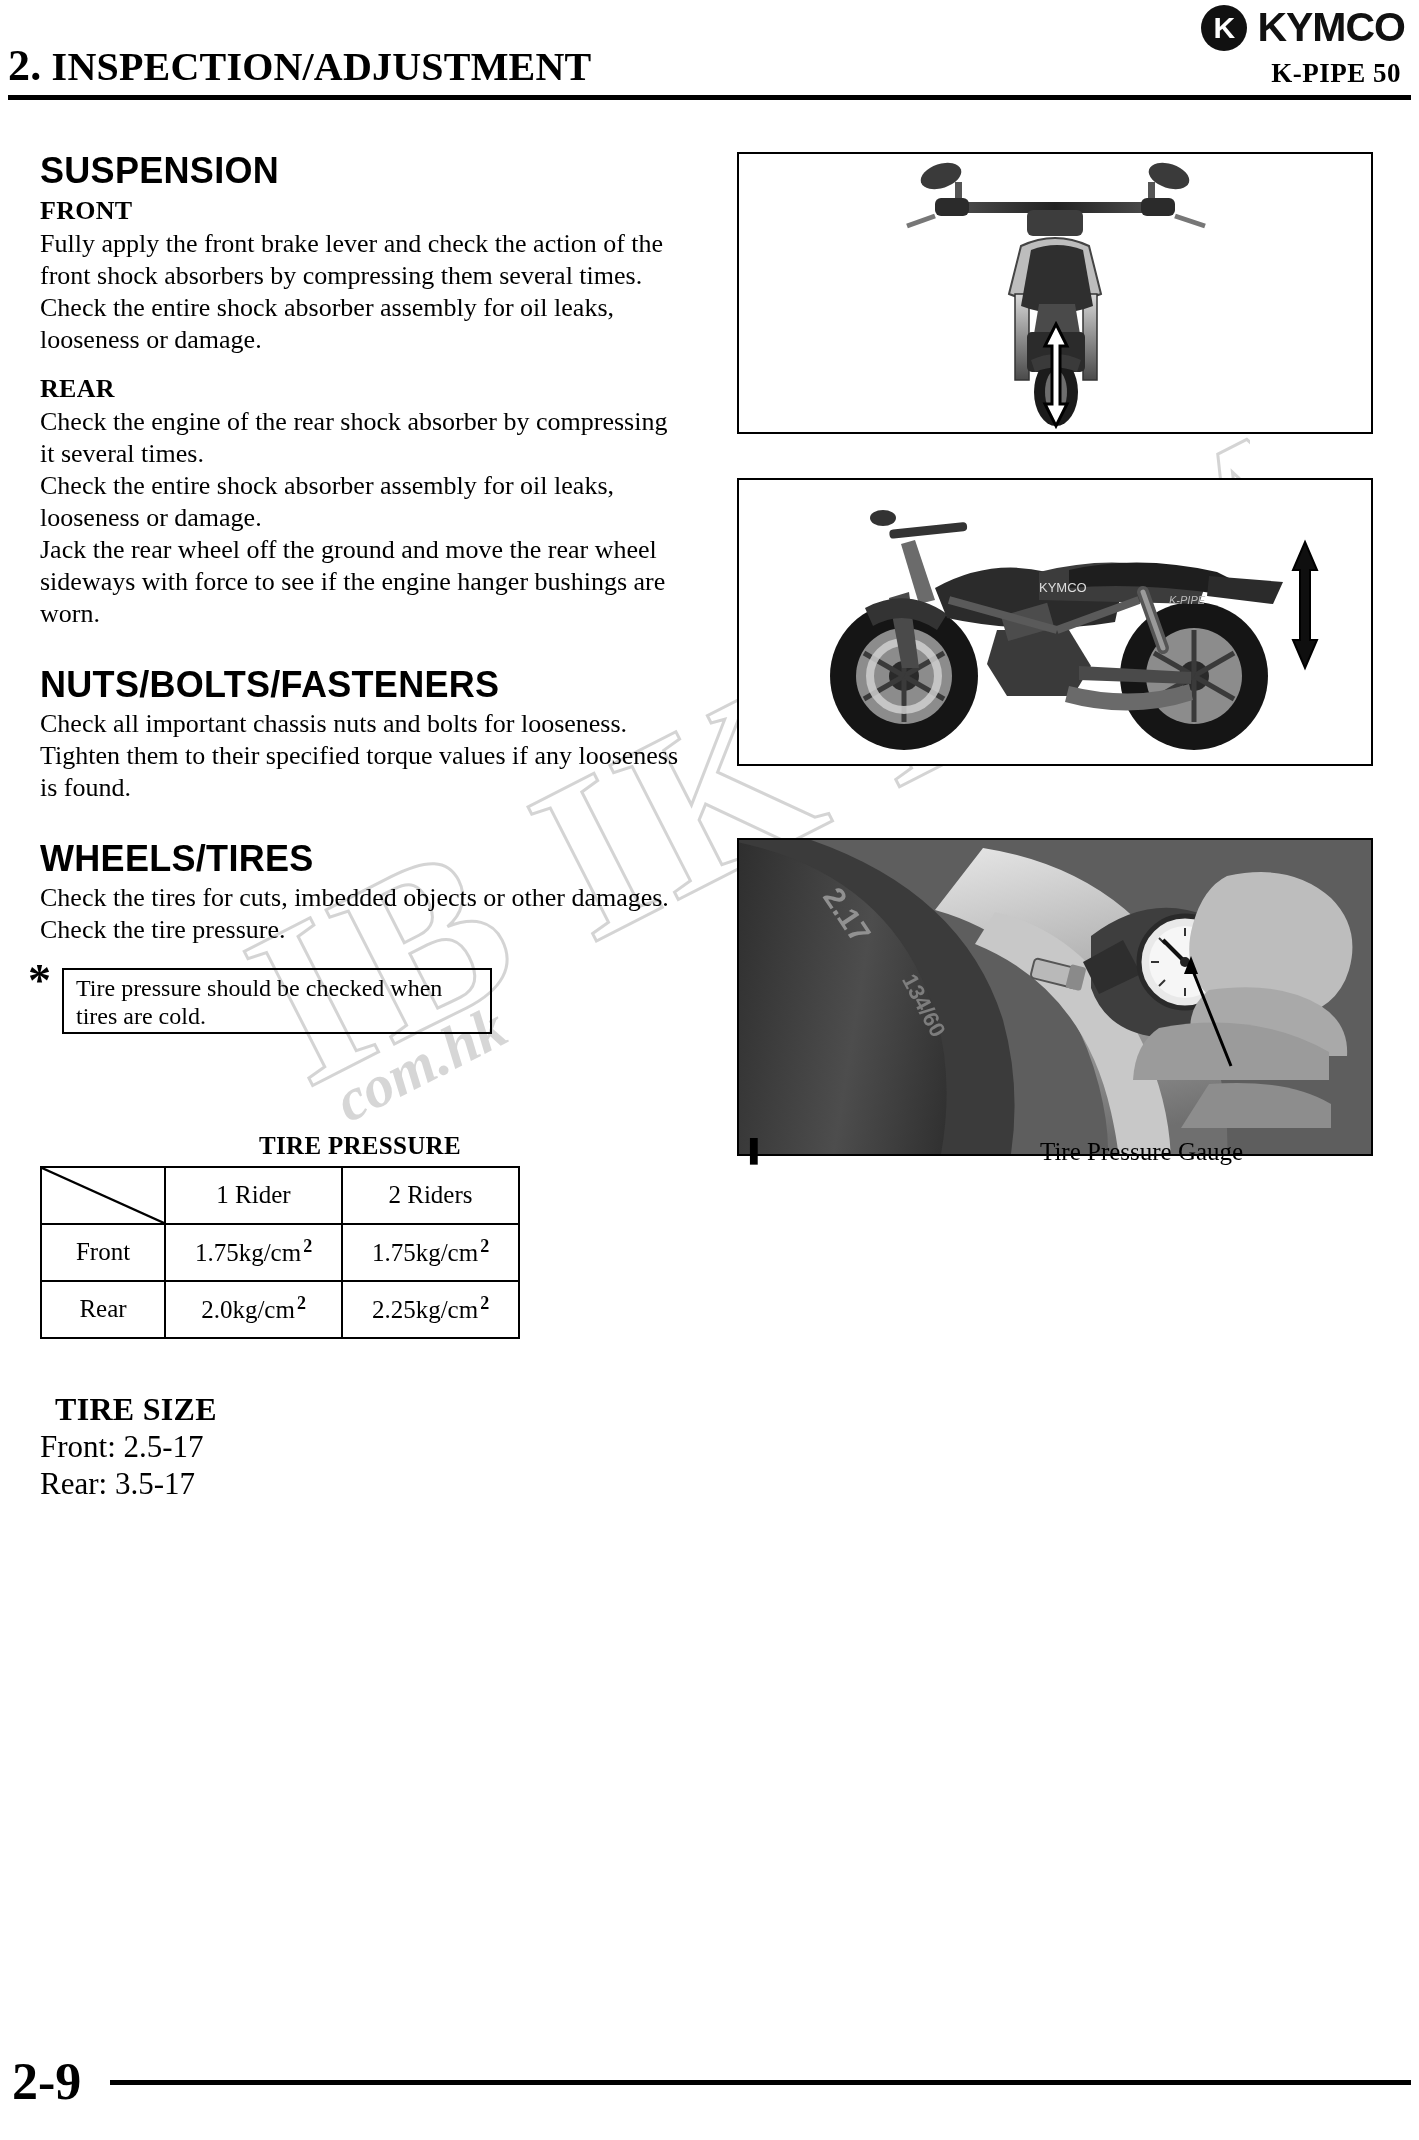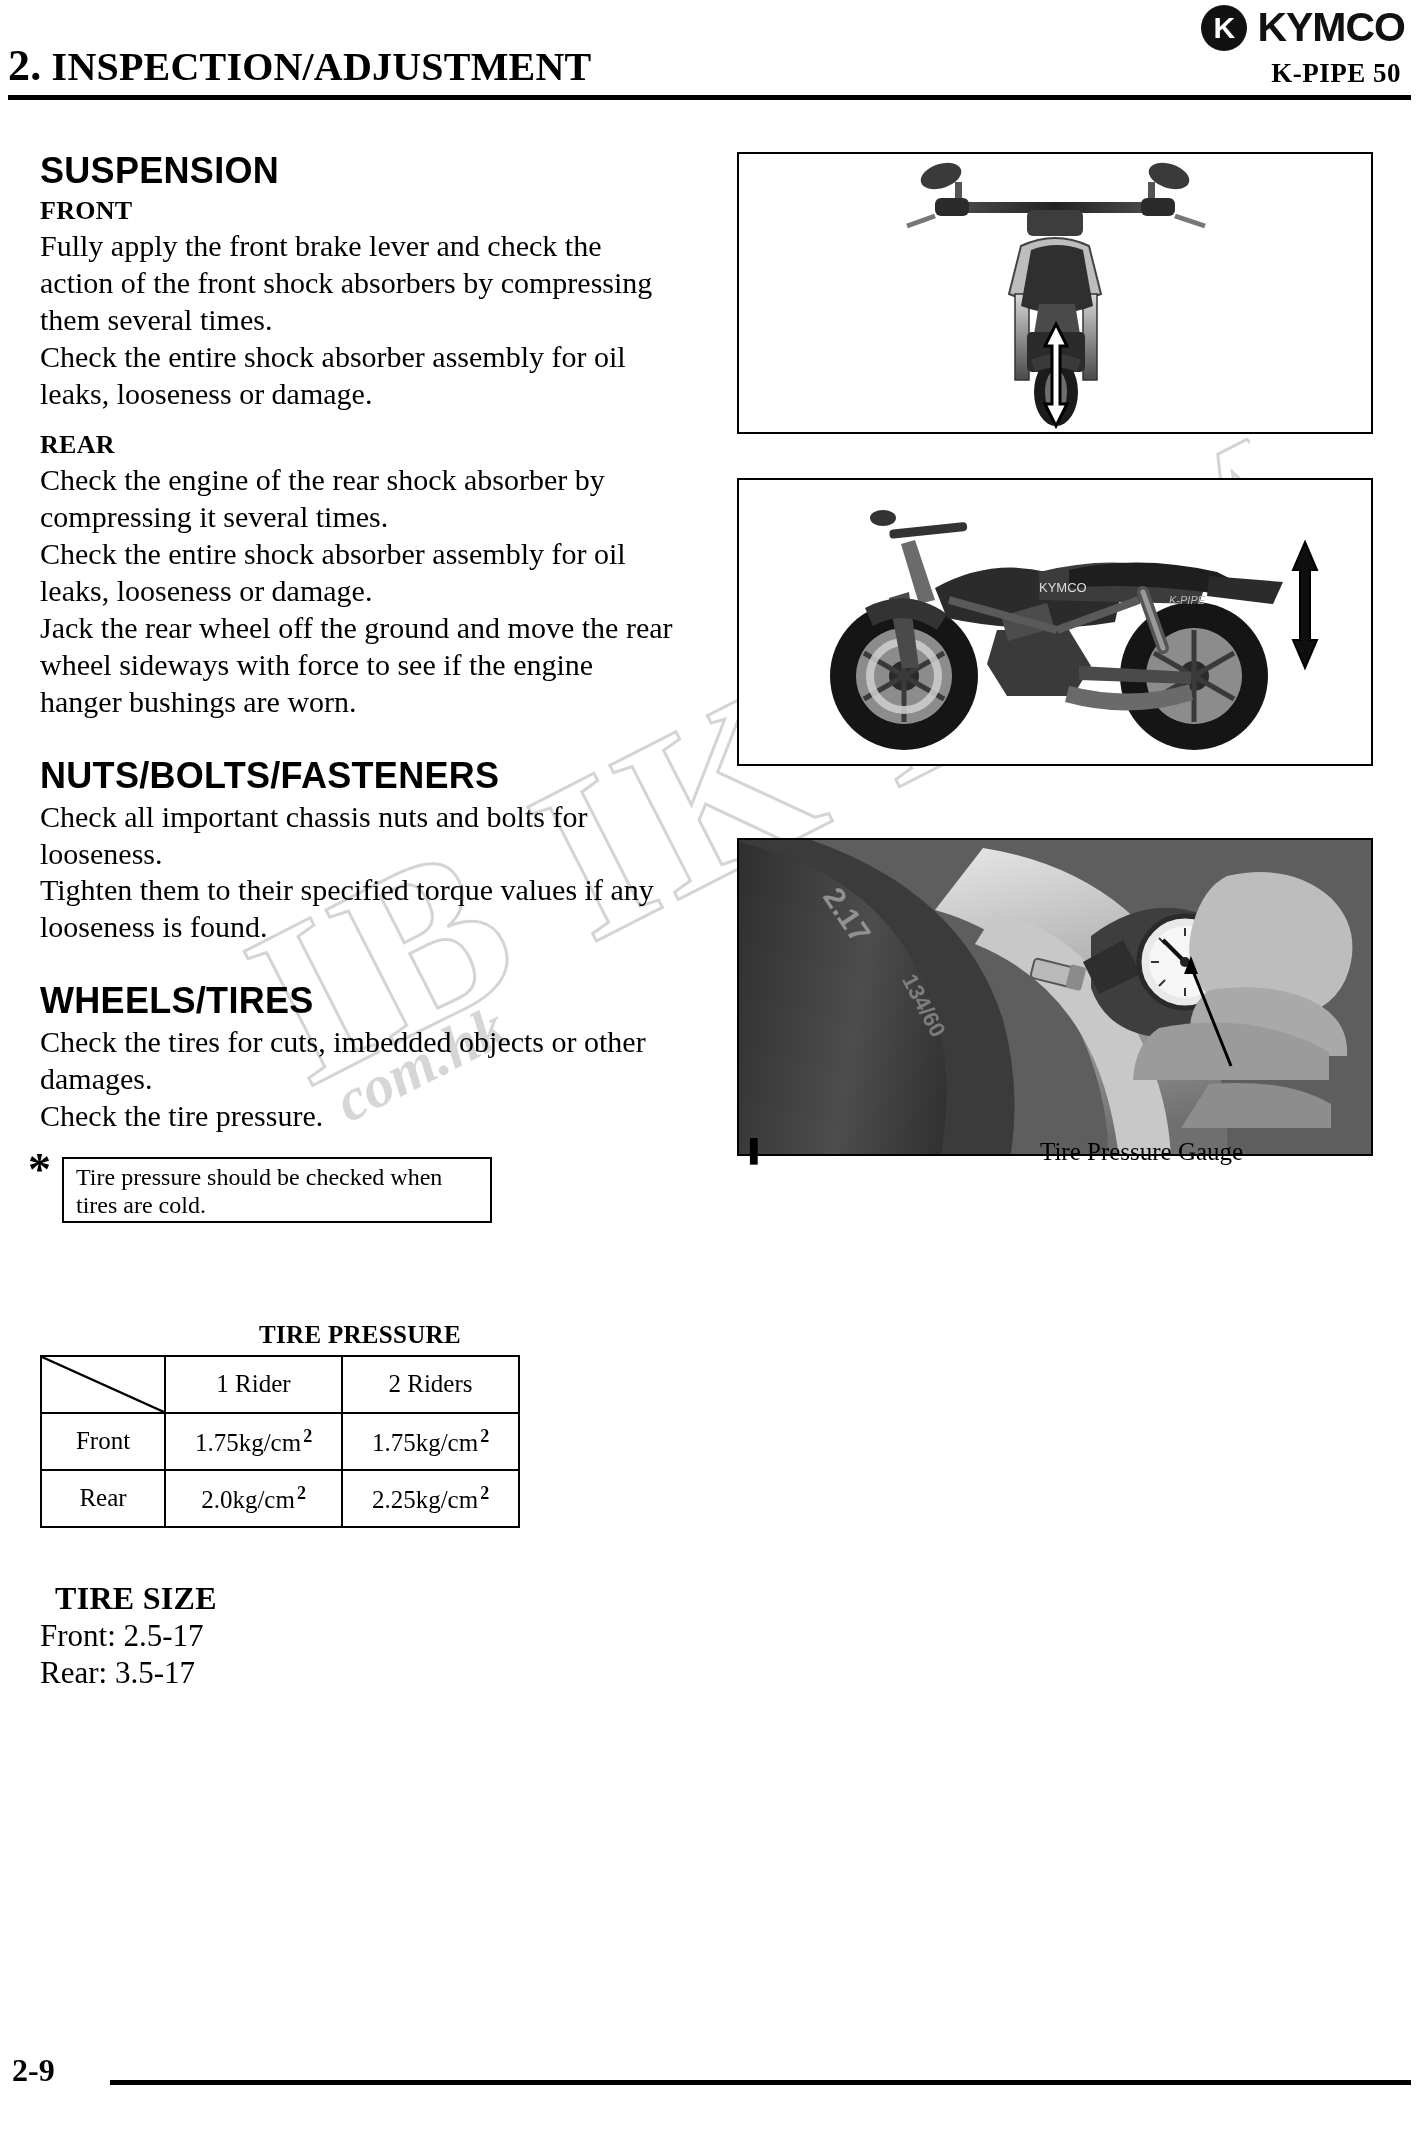--- a/index.html
+++ b/index.html
@@ -135,21 +135,21 @@
     letter-spacing: 0.3px;
   }
   h3.subsec {
     font-family: "Liberation Serif", serif;
     font-weight: bold;
     font-size: 26px;
     margin: 4px 0 2px 0;
     letter-spacing: 0.3px;
   }
   p.body {
-    font-size: 30px;
+    font-size: 26px;
     line-height: 1.23;
     margin: 0 0 0 0;
   }
   .gap-sm { height: 14px; }
   .gap-md { height: 34px; }
 
   
   .note-wrap {
     position: relative;
     margin-top: 18px;
@@ -264,21 +264,21 @@
     z-index: 4;
   }
 
   
   .footer-num {
     position: absolute;
     left: 12px;
     top: 2052px;
     font-family: "Liberation Serif", serif;
     font-weight: bold;
-    font-size: 32px;
+    font-size: 52px;
   }
   .footer-rule {
     position: absolute;
     left: 110px;
     top: 2080px;
     width: 1301px;
     height: 5px;
     background: #000;
   }
 </style>

